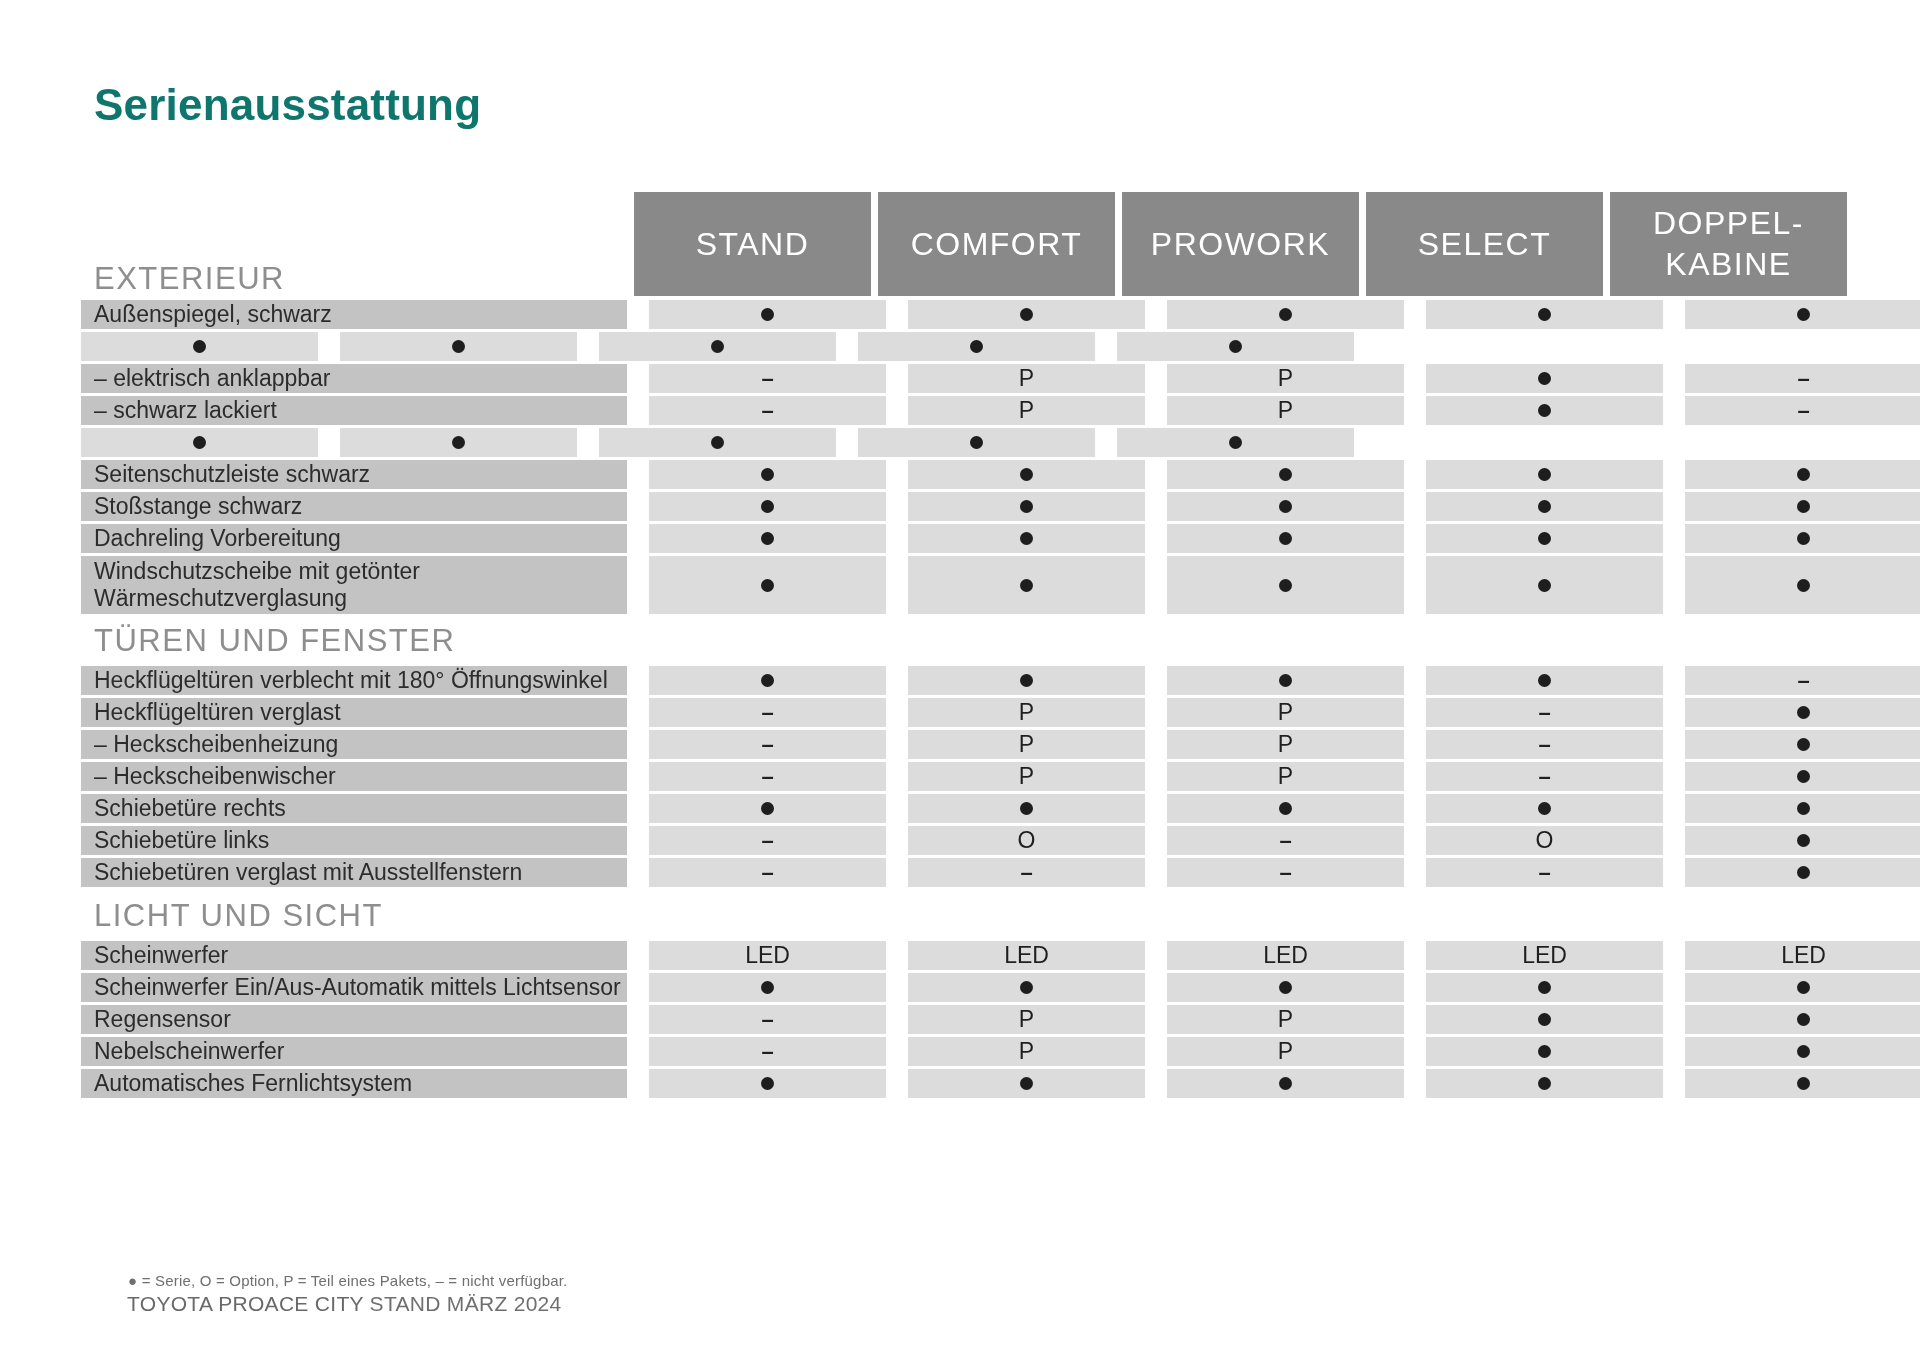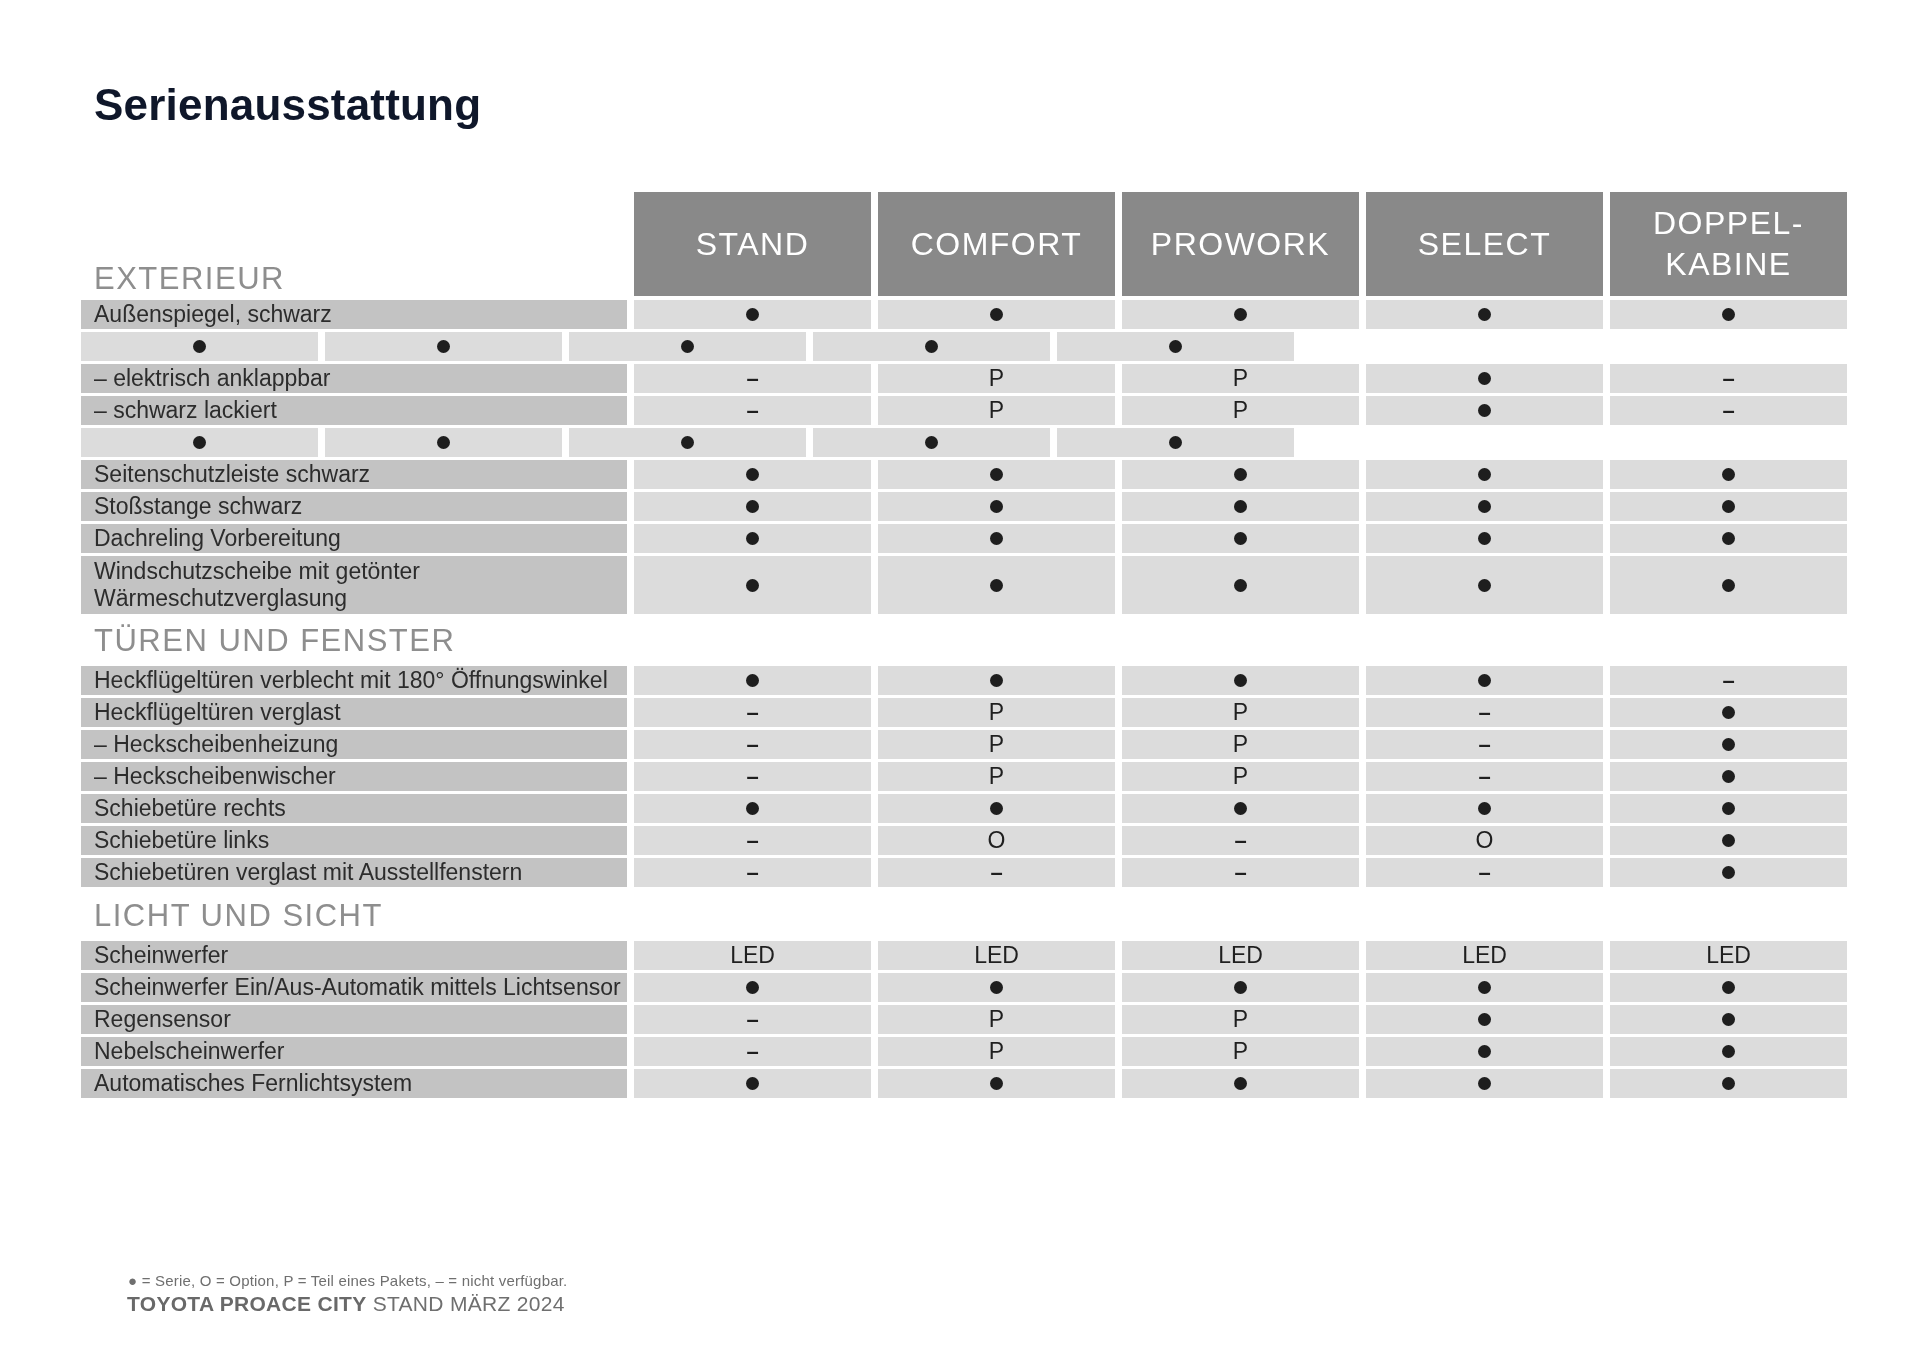--- a/index.html
+++ b/index.html
@@ -5,21 +5,21 @@
   html,body { margin:0; padding:0; }
   body {
     width:1920px; height:1358px;
     background:#ffffff;
     font-family:"Liberation Sans", sans-serif;
     position:relative;
     overflow:hidden;
   }
   .page-title {
     position:absolute; left:94px; top:80px;
-    font-size:44px; font-weight:700; color:#0f172a;
+    font-size:44px; font-weight:700; color:#0f766e;
     letter-spacing:0.2px;
   }
   .equip-table { position:absolute; left:81px; top:192px; width:1766px; }
 
   .header-row { display:flex; gap:7px; height:104px; margin-bottom:4px; }
   .label-spacer {
     flex:0 0 546px; box-sizing:border-box;
     display:flex; align-items:flex-end; padding:0 0 2px 13px;
   }
   .section-heading-text {
@@ -31,21 +31,21 @@
     font-size:32px; letter-spacing:1.5px; line-height:1.28; text-align:center;
   }
 
   .section-heading {
     display:flex; align-items:flex-end; box-sizing:border-box;
     padding:0 0 7px 13px; margin-bottom:3px;
   }
   .section-heading.h1 { height:46px; }
   .section-heading.h2 { height:48px; }
 
-  .row { display:flex; gap:7px; height:29px; margin-bottom:3px; }
+  .row { display:flex; gap:22px; height:29px; margin-bottom:3px; }
   .row.tall { height:58px; }
   .row-label {
     flex:0 0 546px; box-sizing:border-box; background:#c3c3c3;
     display:flex; align-items:center; padding-left:13px;
     font-size:23px; color:#2c2c2c; white-space:nowrap;
   }
   .row.tall .row-label { flex-direction:column; align-items:flex-start; justify-content:center; line-height:27px; }
   .value-cell {
     flex:0 0 237px; background:#dcdcdc;
     display:flex; align-items:center; justify-content:center;
@@ -55,21 +55,21 @@
   .dash { font-weight:700; font-size:22px; line-height:1; }
 
   .legend {
     position:absolute; left:128px; top:1272px;
     font-size:15px; color:#6f6f6f; letter-spacing:0.2px;
   }
   .brand-line {
     position:absolute; left:127px; top:1292px;
     font-size:21px; color:#6f6f6f; letter-spacing:0.3px;
   }
-  .brand-line b { font-weight:700; color:#696969; }
+  .brand-line b { font-weight:400; color:#696969; }
 </style>
 </head>
 <body>
 
 <div class="page-title">Serienausstattung</div>
 
 <div class="equip-table">
   <div class="header-row">
     <div class="label-spacer">
       <span class="section-heading-text">EXTERIEUR</span>

